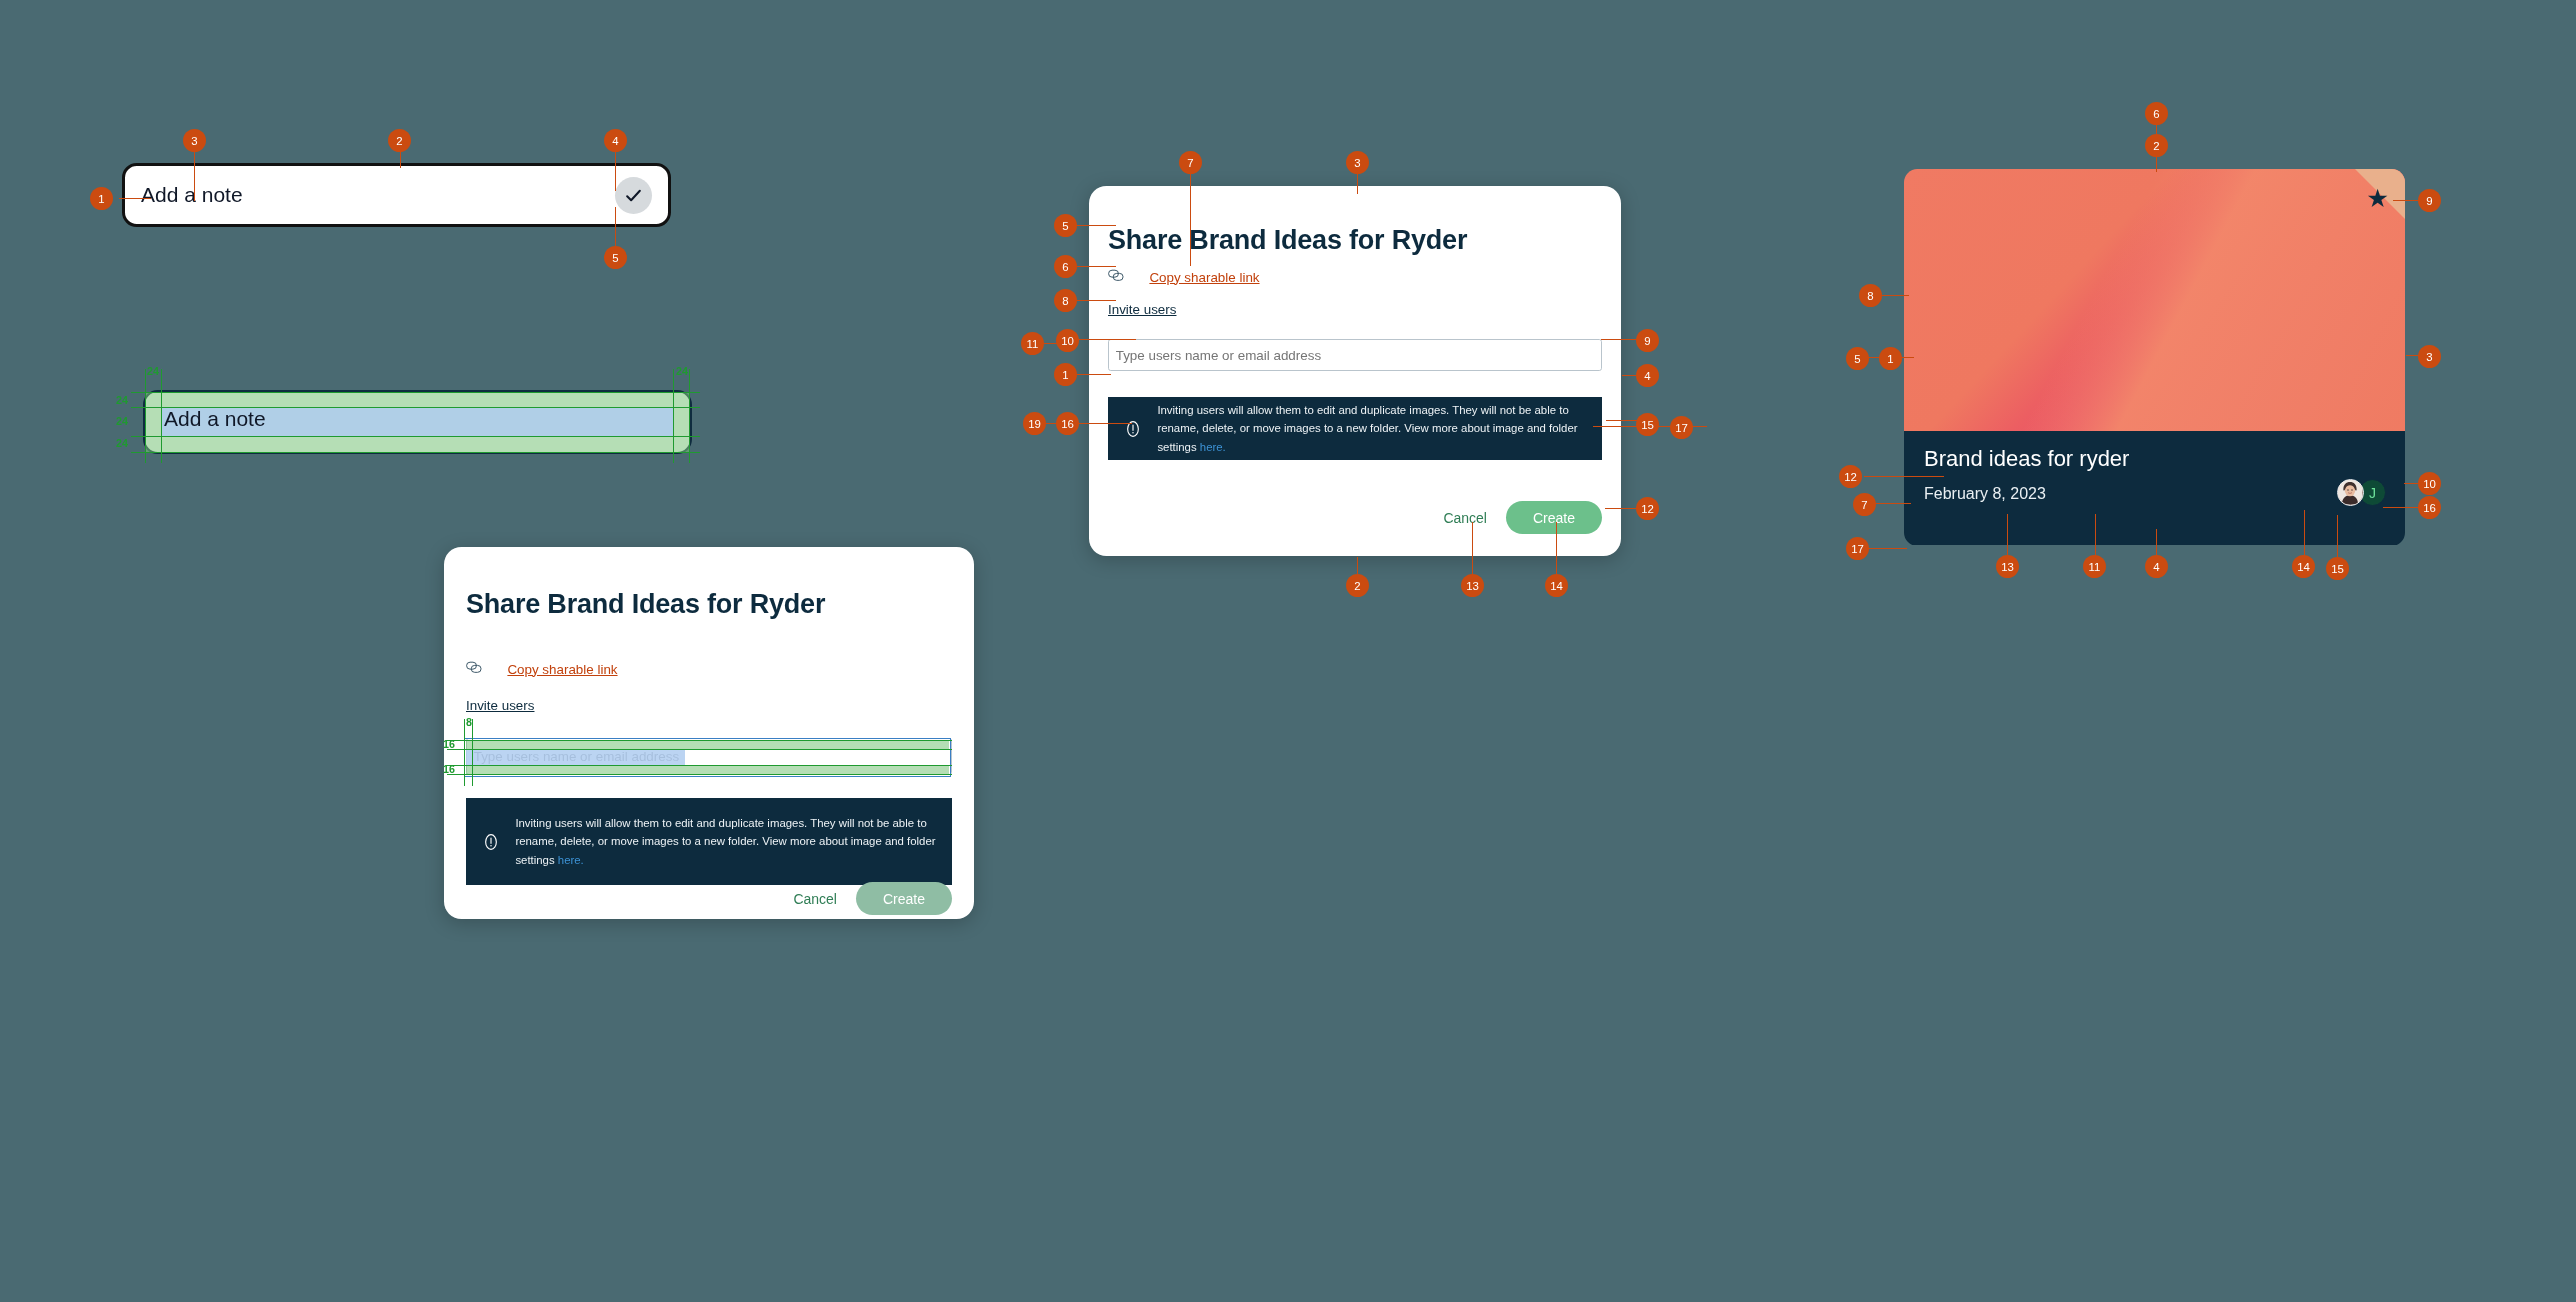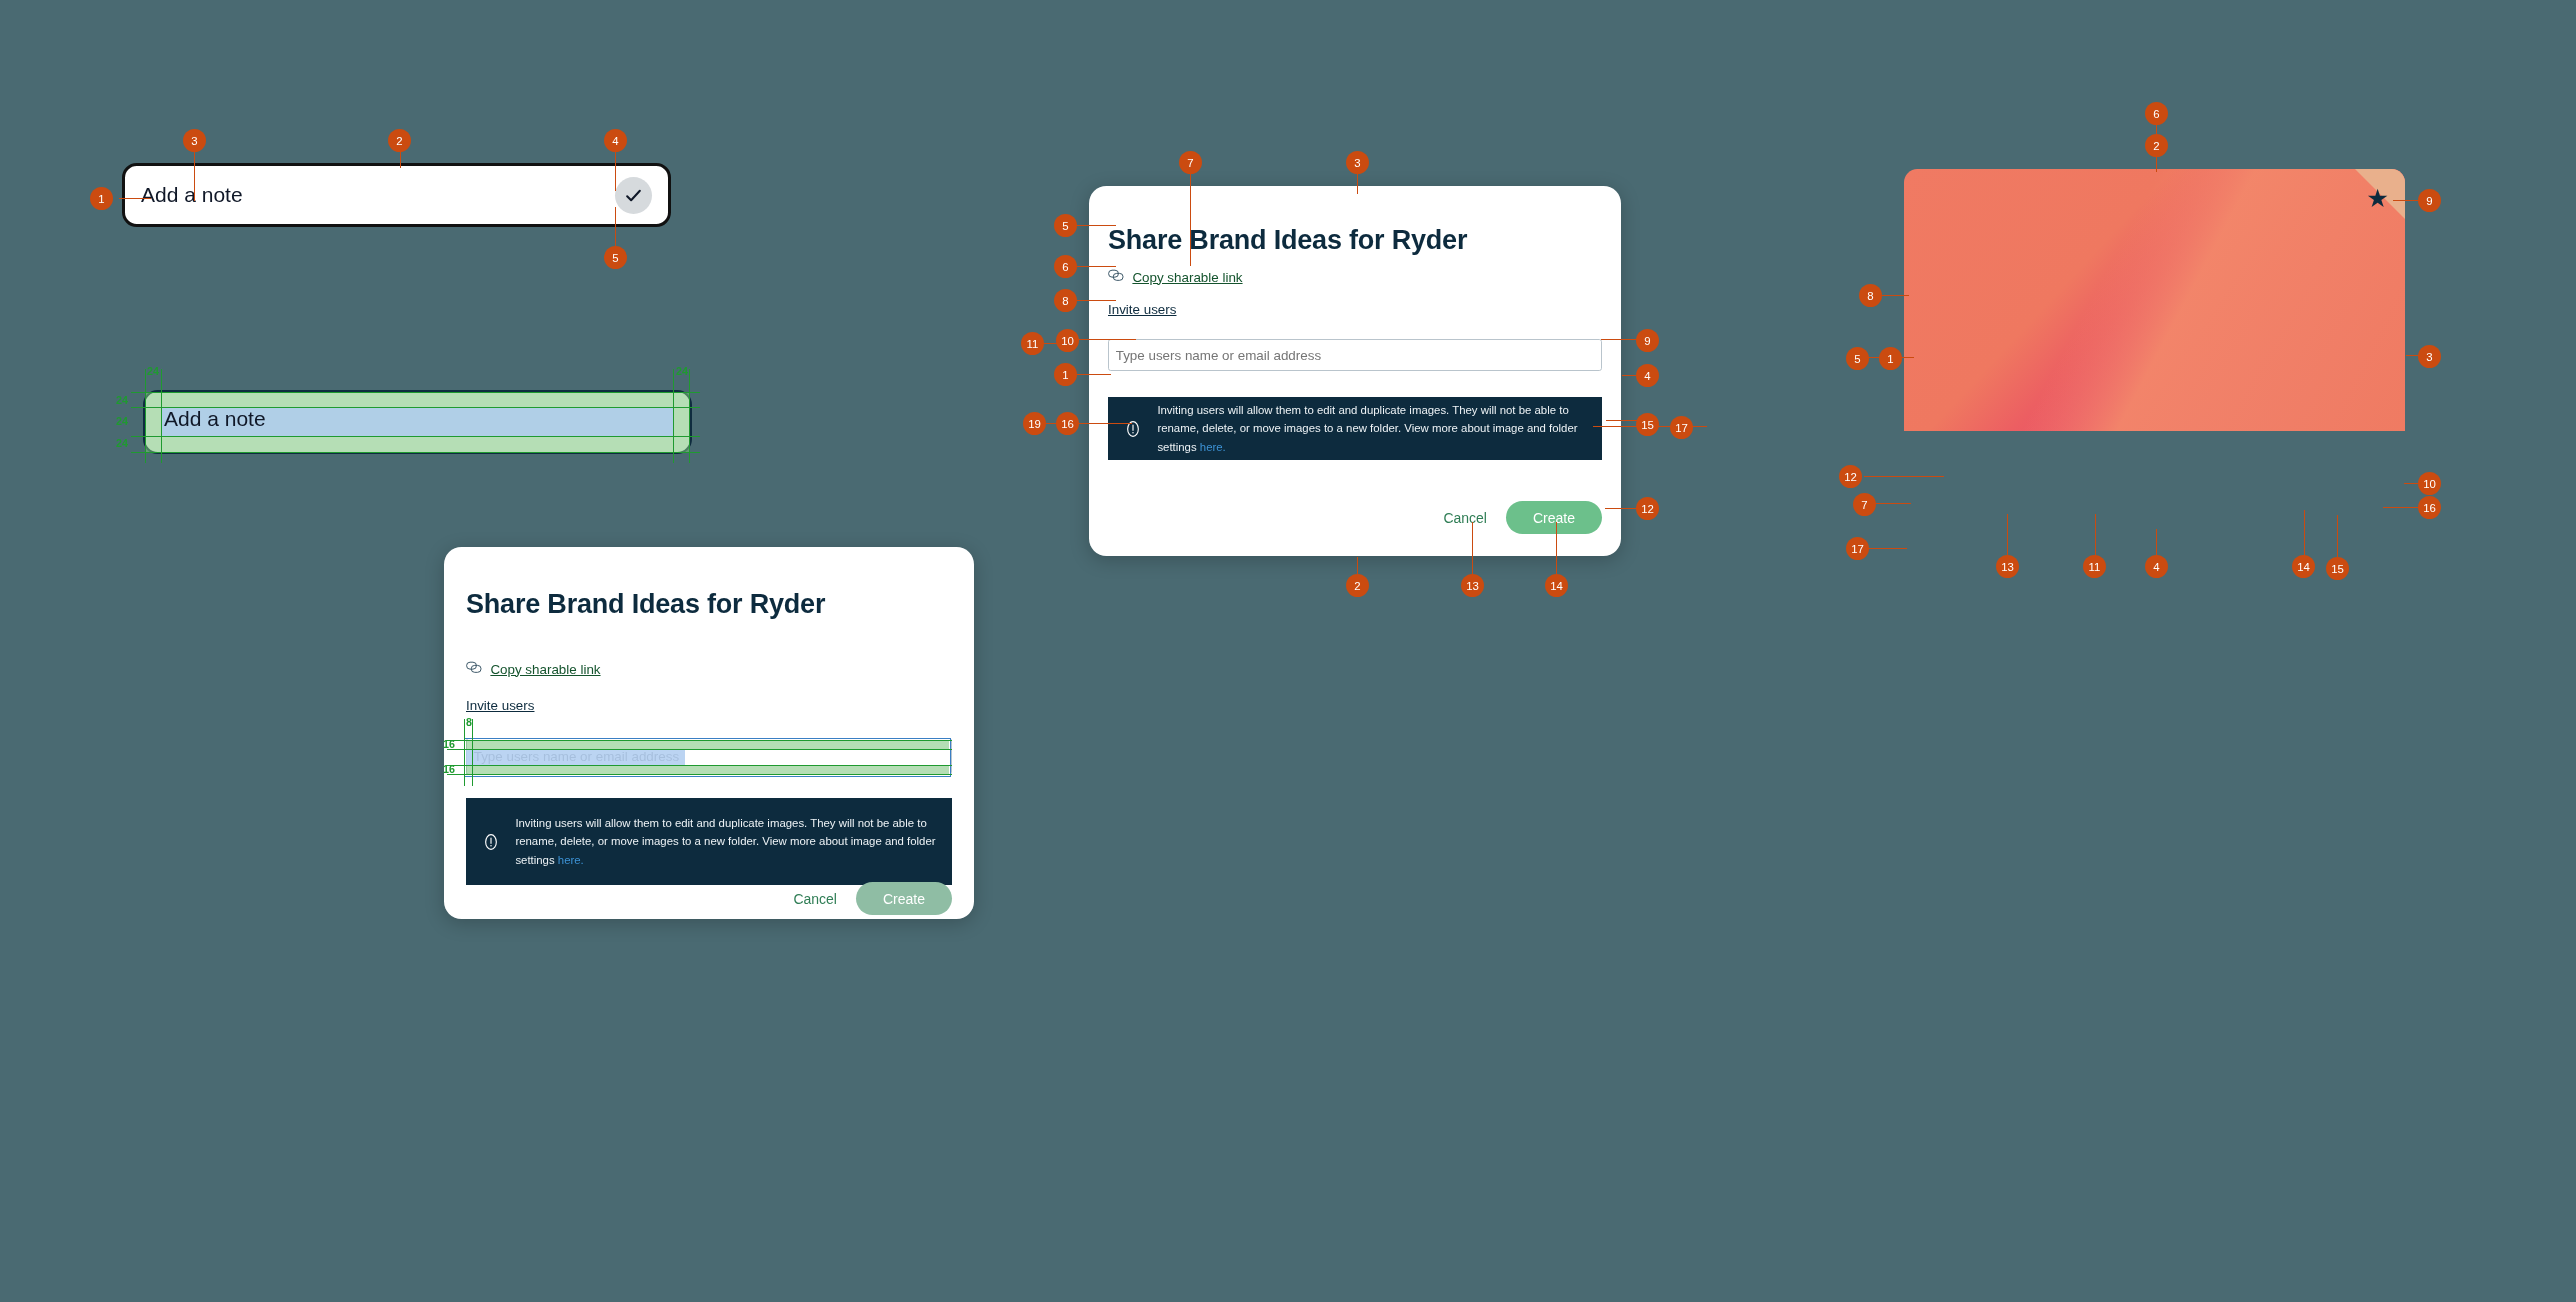--- a/index.html
+++ b/index.html
@@ -87,22 +87,22 @@
     background: #fff;
     border-radius: 17.4px;
     box-shadow: 0 4px 19px rgba(0,0,0,.22);
     z-index: 10;
   }
   .dialog-title {
     font-size: 27px; font-weight: bold; color: #0d2b3e;
     letter-spacing: -0.2px;
   }
   .copy-link {
-    display: inline-flex; align-items: center; gap: 7px;
-    color: #14532d; font-size: 13.4px;
+    display: inline-flex; align-items: center; gap: 24px;
+    color: #c2410c; font-size: 13.4px;
   }
   .copy-link .ctext { text-decoration: underline; }
   .copy-link svg { width: 17.4px; height: 13.4px; flex: 0 0 auto; }
   .invite-label {
     font-size: 13.4px; color: #0d2b3e; text-decoration: underline;
   }
   .invite-input {
     width: 100%;
     border: 0.7px solid #b9c4cc;
     border-radius: 2.7px;
@@ -409,20 +409,38 @@
   <div class="ov-line h" style="left:447px; top:774px; width:505px;"></div>
   <span class="ov-lbl" style="left:443px; top:738px;">16</span>
   <span class="ov-lbl" style="left:443px; top:763px;">16</span>
   <span class="ov-lbl" style="left:466px; top:716px;">8</span>
 
   <div class="card">
     <div class="card-img">
       <span class="card-fold"></span>
       <span class="card-star">★</span>
     </div>
+    <div class="card-body">
+      <div class="card-title">Brand ideas for ryder</div>
+      <div class="card-date">February 8, 2023</div>
+      <div class="card-avatars">
+        <span class="av av-photo">
+          <svg width="24" height="24" viewBox="0 0 36 36">
+            <rect width="36" height="36" fill="#efe7e1"></rect>
+            <path d="M6 36c0-8 5.5-13 12-13s12 5 12 13z" fill="#3a2b2a"></path>
+            <ellipse cx="18" cy="15" rx="8" ry="9.5" fill="#e8bca0"></ellipse>
+            <path d="M8 14c0-7 4-11 10-11s10 4 10 11c0 3-2 2-3-1-1.6-3.6-4.2-5-7-5s-5.4 1.4-7 5c-1 3-3 4-3 1z" fill="#40312e"></path>
+            <circle cx="15" cy="15" r="1" fill="#3a2b2a"></circle>
+            <circle cx="21" cy="15" r="1" fill="#3a2b2a"></circle>
+            <path d="M15 19q3 2.4 6 0" stroke="#b9705f" stroke-width="1.3" fill="none"></path>
+          </svg>
+        </span>
+        <span class="av av-j">J</span>
+      </div>
+    </div>
   </div>
 
   <div class="lead v" style="left:2156px; top:120px; height:52px;"></div>
   <div class="marker" style="left:2145px; top:102px;">6</div>
   <div class="marker" style="left:2145px; top:134px;">2</div>
 
   <div class="lead h" style="left:1881px; top:295px; width:28px;"></div>
   <div class="marker" style="left:1859px; top:284px;">8</div>
 
   <div class="lead h" style="left:1854px; top:357px; width:60px;"></div>

